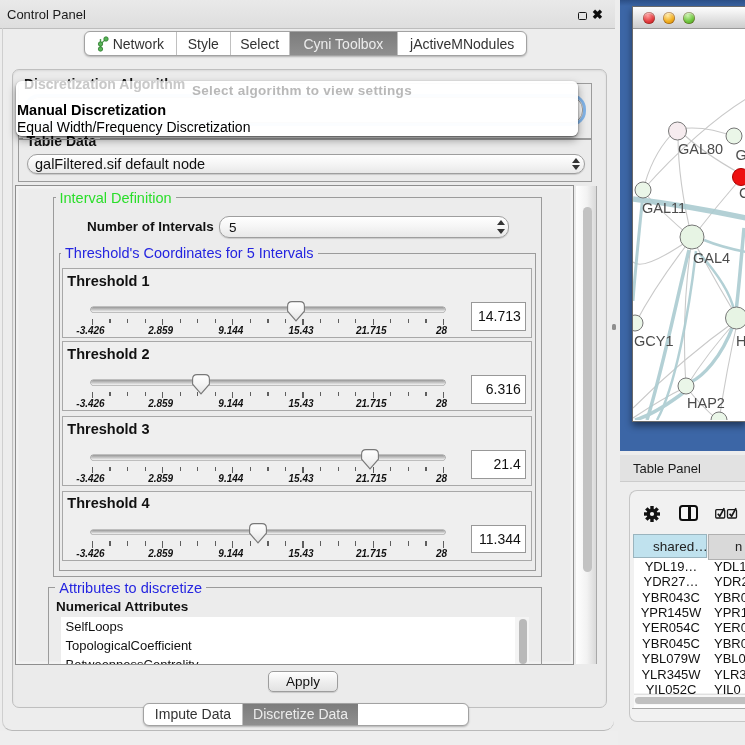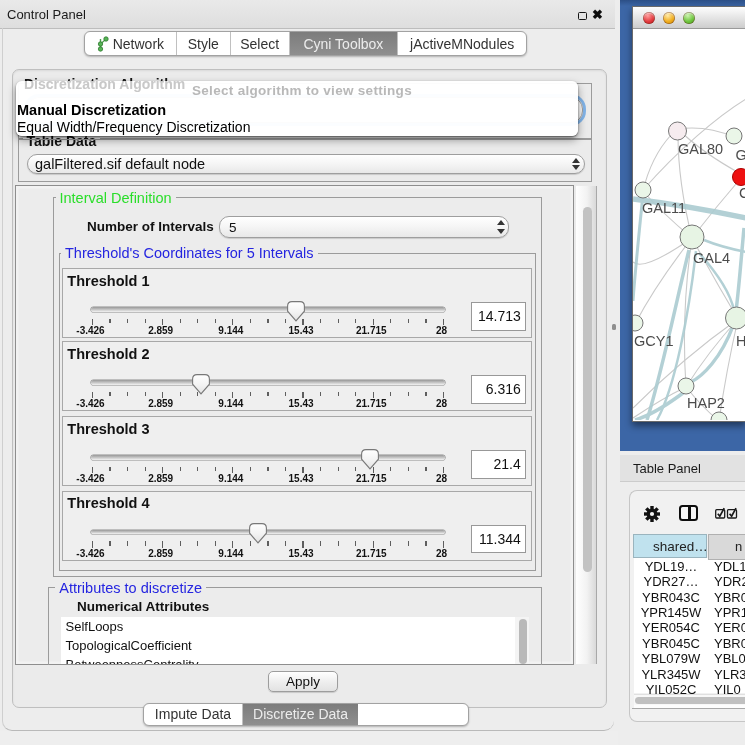--- a/index.html
+++ b/index.html
@@ -30,21 +30,21 @@
 
 #scrollpane{left:15.2px;top:185.4px;width:556.5px;height:477.6px;border:1px solid #8e8e8e;background:#ececec;overflow:hidden;box-shadow:inset 0 0 0 2.5px #f2f2f2;}
 #vsbar{left:576px;top:186.4px;width:20px;height:478px;background:linear-gradient(90deg,#ffffff,#f2f2f2 55%,#d9d9d9);border-right:1px solid #a8a8a8;}
 #vthumb{left:583px;top:207px;width:9px;height:365px;border-radius:4.5px;background:#c2c2c2;}
 
 .tpanel{position:absolute;left:62.3px;width:468px;height:68px;background:#efefef;border:1px solid #a8a8a8;}
 .ttitle{position:absolute;left:4px;top:3.5px;font-size:14.5px;font-weight:bold;color:#111;}
 .track{position:absolute;left:27.9px;top:38.3px;width:354px;height:4.4px;border-radius:3px;background:linear-gradient(#989898,#c9c9c9 55%,#f3f3f3);box-shadow:0 0 0 0.6px #8d8d8d;}
 .ticks{position:absolute;left:28.6px;top:49.5px;width:355px;height:8px;}
 .tick{position:absolute;width:1.2px;background:#5e5e5e;}
-.tlabels{position:absolute;left:27.2px;top:56px;width:355px;height:12px;font-size:10px;font-weight:bold;color:#111;}
+.tlabels{position:absolute;left:27.2px;top:56px;width:355px;height:12px;font-size:10px;font-weight:bold;color:#111;font-style:italic;}
 .tl{position:absolute;transform:translateX(-50%);}
 .vbox{position:absolute;left:408px;top:33.3px;width:48.5px;height:26.5px;border:1px solid #989898;background:#fff;font-size:14px;color:#111;text-align:right;line-height:26.5px;padding-right:4.5px;}
 .thumb{position:absolute;top:31.5px;}
 
 #numlist{left:61px;top:617.3px;width:453.5px;height:46.8px;background:#fff;font-size:13px;color:#111;overflow:hidden;}
 #numlist div{padding-left:4.5px;height:19.1px;line-height:19.1px;}
 #listsb{left:514.5px;top:617.3px;width:14.5px;height:46.8px;background:#f4f4f4;}
 #listthumb{left:518.7px;top:619px;width:8.5px;height:44.5px;border-radius:4px;background:#b9b9b9;}
 
 #apply{left:268px;top:671px;width:68px;height:19px;border:1px solid #9d9d9d;border-radius:5px;background:linear-gradient(#ffffff,#efefef 50%,#e2e2e2);font-size:13.5px;color:#111;text-align:center;line-height:19px;box-shadow:0 1px 1px rgba(0,0,0,.15);}
@@ -302,21 +302,21 @@
           <stop offset="1" stop-color="#e2e2e2"></stop>
         </linearGradient>
       </defs>
       <path d="M5 0.6 H13 Q17.4 0.6 17.4 5 V10.2 L9 19.9 L0.6 10.2 V5 Q0.6 0.6 5 0.6 Z" fill="url(#tg3)" stroke="#787878" stroke-width="1.1"></path>
     </svg>
     <div class="vbox">11.344</div>
   </div>
 
 <div class="abs gbox" style="left:48px;top:587px;width:492px;height:77px;border-bottom:none;"></div>
 <div class="abs glabel" style="left:55.3px;top:580px;color:#2525e0;background:#ececec;">Attributes to discretize</div>
-<div class="abs" style="left:56px;top:598.5px;font-size:13.5px;font-weight:bold;color:#111;margin-left:21px;">Numerical Attributes</div>
+<div class="abs" style="left:56px;top:598.5px;font-size:13.5px;font-weight:bold;color:#111;">Numerical Attributes</div>
 <div class="abs" id="numlist">
  <div>SelfLoops</div>
  <div>TopologicalCoefficient</div>
  <div>BetweennessCentrality</div>
 </div>
 <div class="abs" id="listsb"></div>
 <div class="abs" id="listthumb"></div>
 
 <div class="abs" id="apply">Apply</div>
 

